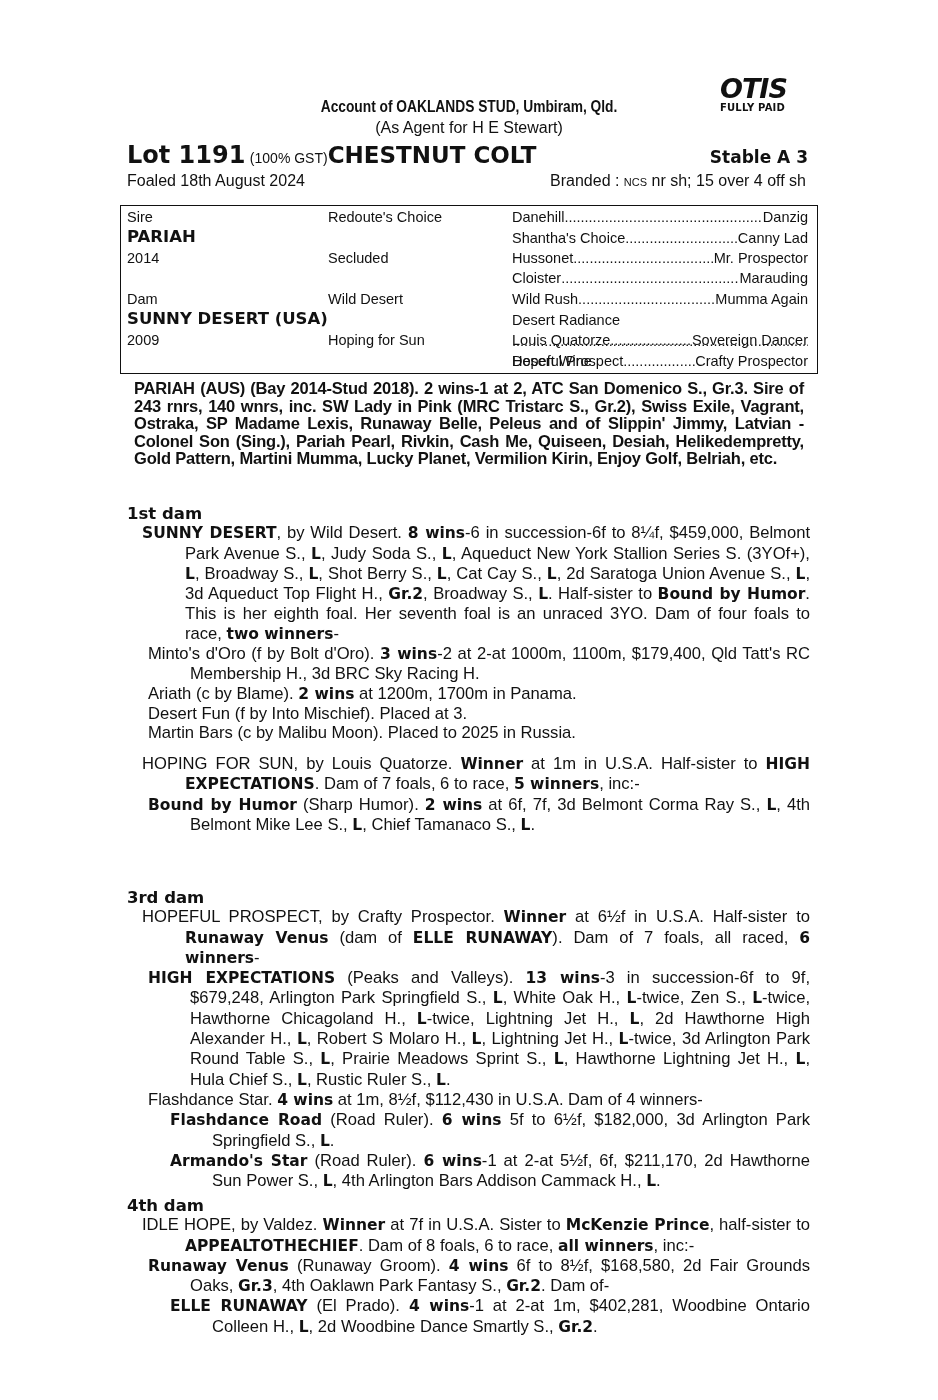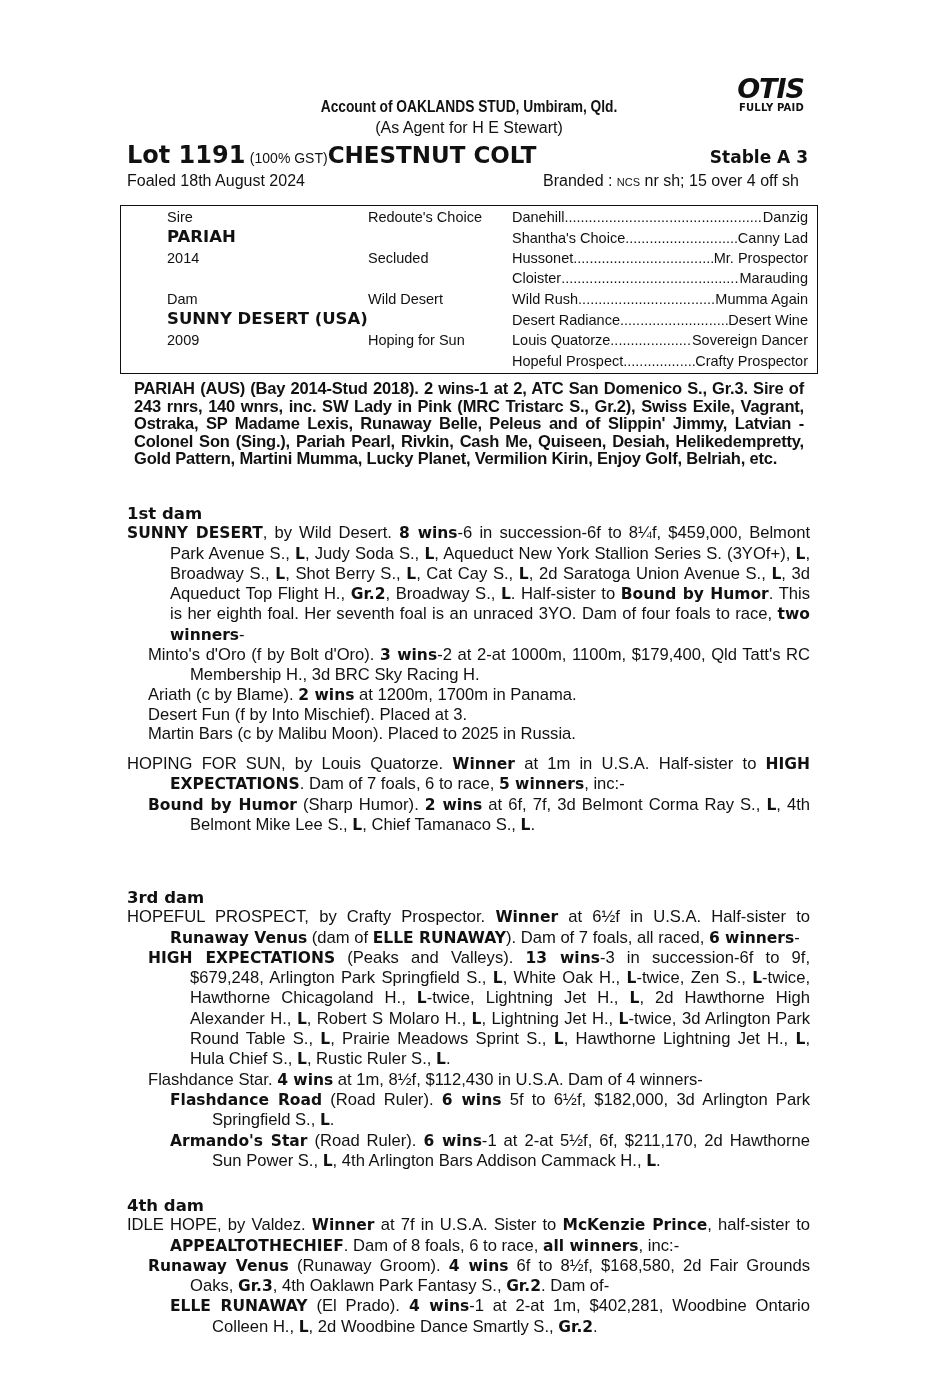--- a/index.html
+++ b/index.html
@@ -1,50 +1,50 @@
 <!DOCTYPE html>
 <html><head>
 <meta charset="utf-8">
 <style>
   html, body { margin: 0; padding: 0; background: #ffffff; }
   body { width: 938px; height: 1400px; position: relative; color: #111; font-family: "Liberation Sans", sans-serif; overflow: hidden; }
 
   
-  .logo { position: absolute; left: 720px; top: 76px; width: 84px; text-align: right; }
+  .logo { position: absolute; left: 720px; top: 76px; width: 84px; text-align: left; }
   .logo-mark { font-family: "DejaVu Sans", sans-serif; font-weight: bold; font-size: 27px; font-style: italic; letter-spacing: -1px; line-height: 26px; }
   .logo-sub { font-family: "DejaVu Sans", sans-serif; font-weight: bold; font-size: 10px; line-height: 12px; letter-spacing: 0.2px; }
 
   .account { position: absolute; left: 0; top: 98px; width: 100%; text-align: center; font-weight: bold; font-size: 16px; transform: scaleX(0.86); transform-origin: center; left: 0; }
   .agent { position: absolute; left: 0; top: 119px; width: 100%; text-align: center; font-size: 16px; }
 
   .lotline { position: absolute; left: 127px; top: 141px; width: 683px; height: 28px; }
   .lot-no { font-family: "DejaVu Sans", sans-serif; font-weight: bold; font-size: 24px; }
   .gst { font-size: 14px; }
   .colt { font-family: "DejaVu Sans", sans-serif; font-weight: bold; font-size: 23px; }
   .stable { position: absolute; right: 2px; top: 6px; font-family: "DejaVu Sans", sans-serif; font-weight: bold; font-size: 17px; }
   .foaled { position: absolute; left: 127px; top: 172px; font-size: 16px; }
-  .branded { position: absolute; right: 139px; top: 172px; font-size: 16px; }
+  .branded { position: absolute; right: 132px; top: 172px; font-size: 16px; }
   .ncs { font-size: 11px; }
 
   
   .pedbox { position: absolute; left: 120px; top: 205px; width: 696px; height: 167px; border: 1.3px solid #111; }
-  .ped-cell { position: absolute; font-size: 14.5px; line-height: 20.5px; white-space: nowrap; margin-left: 40px; }
+  .ped-cell { position: absolute; font-size: 14.5px; line-height: 20.5px; white-space: nowrap; }
   .ped-big { font-family: "DejaVu Sans", sans-serif; font-weight: bold; font-size: 16.5px; }
   .ped-row { position: absolute; left: 391px; width: 296px; font-size: 14.5px; display: flex; white-space: nowrap; line-height: 20.5px; }
   .ped-row .dots { flex: 1; overflow: hidden; }
   .ped-row .dots::before { content: "........................................................................................................"; letter-spacing: 0px; }
 
   
   .sire-summary { position: absolute; left: 134px; top: 380px; width: 670px; font-weight: bold; font-size: 16.5px; line-height: 17.6px; text-align: justify; transform: scaleX(1); letter-spacing: -0.2px; }
 
   
   .section { position: absolute; left: 127px; width: 683px; font-size: 16.6px; line-height: 19.3px; }
   .sec-head { font-family: "DejaVu Sans", sans-serif; font-weight: bold; font-size: 16.5px; line-height: 19.3px; }
   .para { text-align: justify; }
-  .lvl0 { padding-left: 43px; text-indent: -43px; }
+  .lvl0 { padding-left: 43px; text-indent: -43px; margin-left: 15px; }
   .lvl1 { padding-left: 63px; text-indent: -42px; }
   .lvl2 { padding-left: 85px; text-indent: -42px; }
   .b { font-family: "DejaVu Sans", sans-serif; font-weight: bold; font-size: 15.5px; }
 </style>
 </head>
 <body>
 
 <div class="logo">
   <div class="logo-mark">OTIS</div>
   <div class="logo-sub">FULLY PAID</div>
@@ -92,21 +92,21 @@
   <div class="ped-row" style="top:62px;">
       <span>Cloister</span>
       <span class="dots"></span>
       <span>Marauding</span>
     </div>
   <div class="ped-row" style="top:83px;">
       <span>Wild Rush</span>
       <span class="dots"></span>
       <span>Mumma Again</span>
     </div>
-  <div class="ped-row" style="top:104px;">
+  <div class="ped-row" style="top:104px;flex-direction:column;">
       <span>Desert Radiance</span>
       <span class="dots"></span>
       <span>Desert Wine</span>
     </div>
   <div class="ped-row" style="top:124px;">
       <span>Louis Quatorze </span>
       <span class="dots"></span>
       <span>Sovereign Dancer</span>
     </div>
   <div class="ped-row" style="top:145px;">

